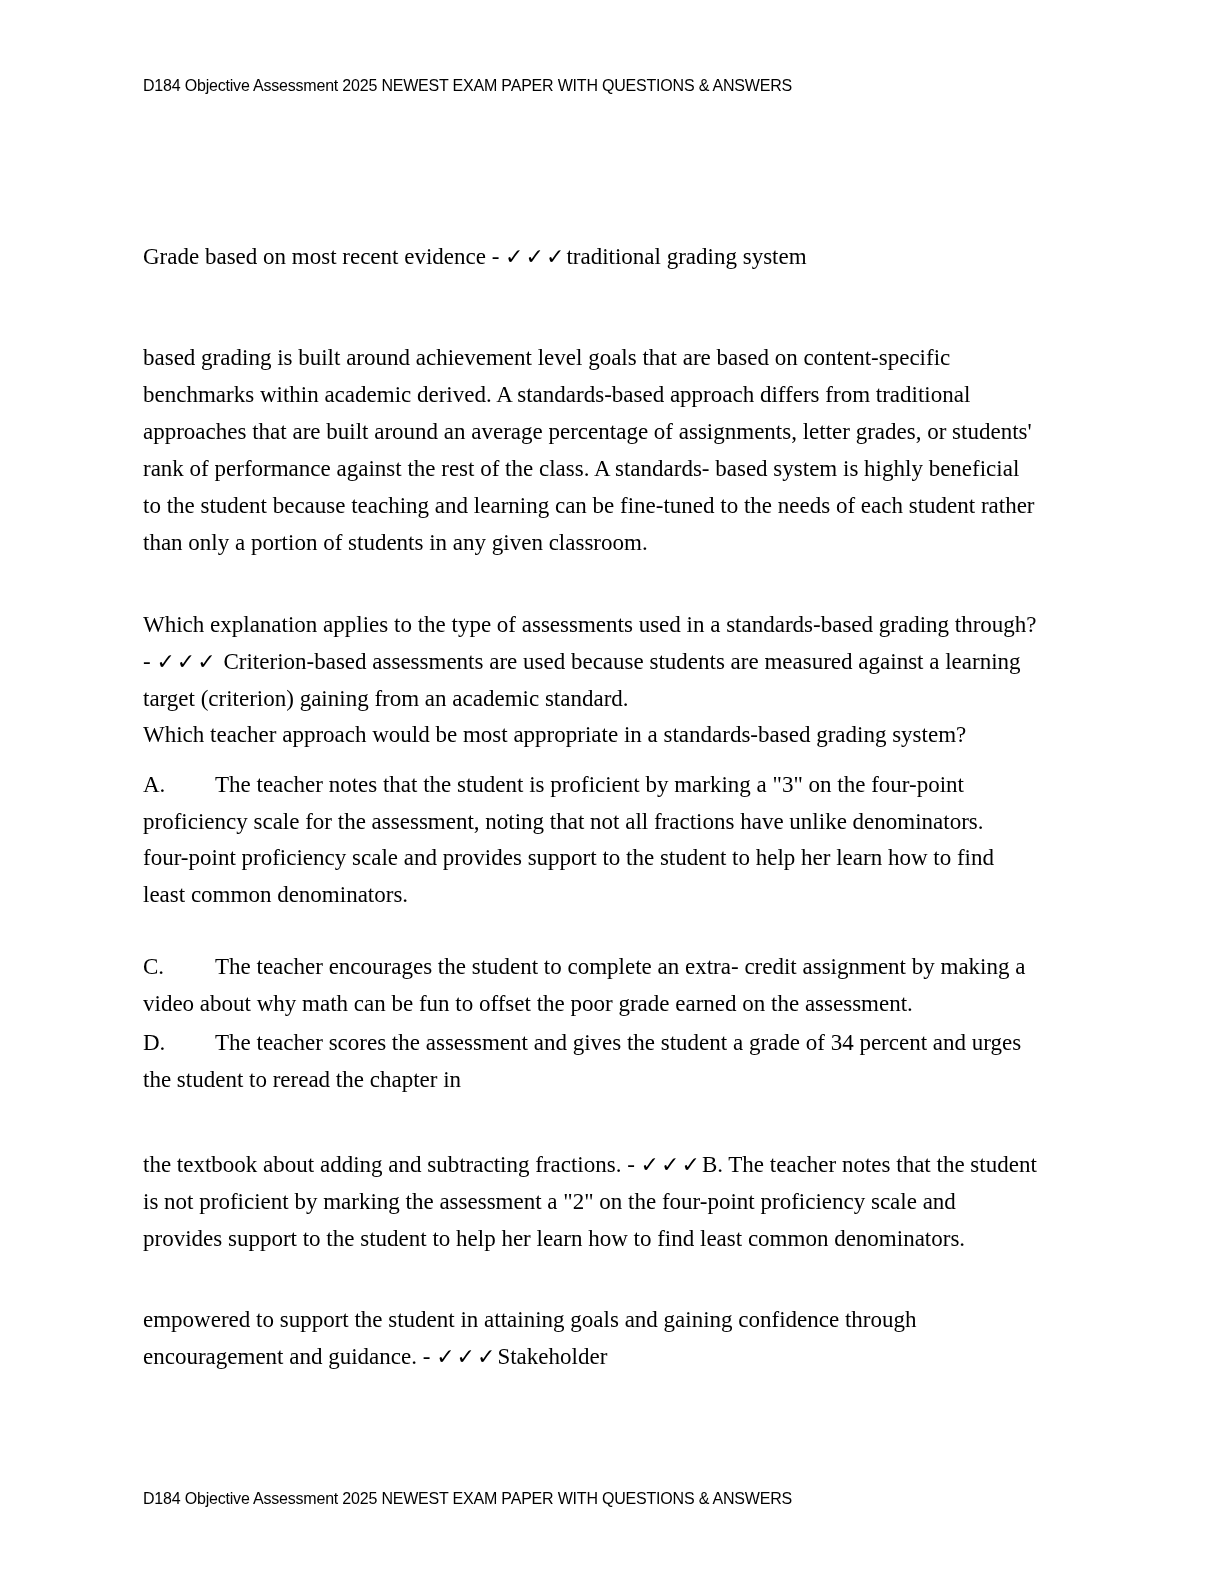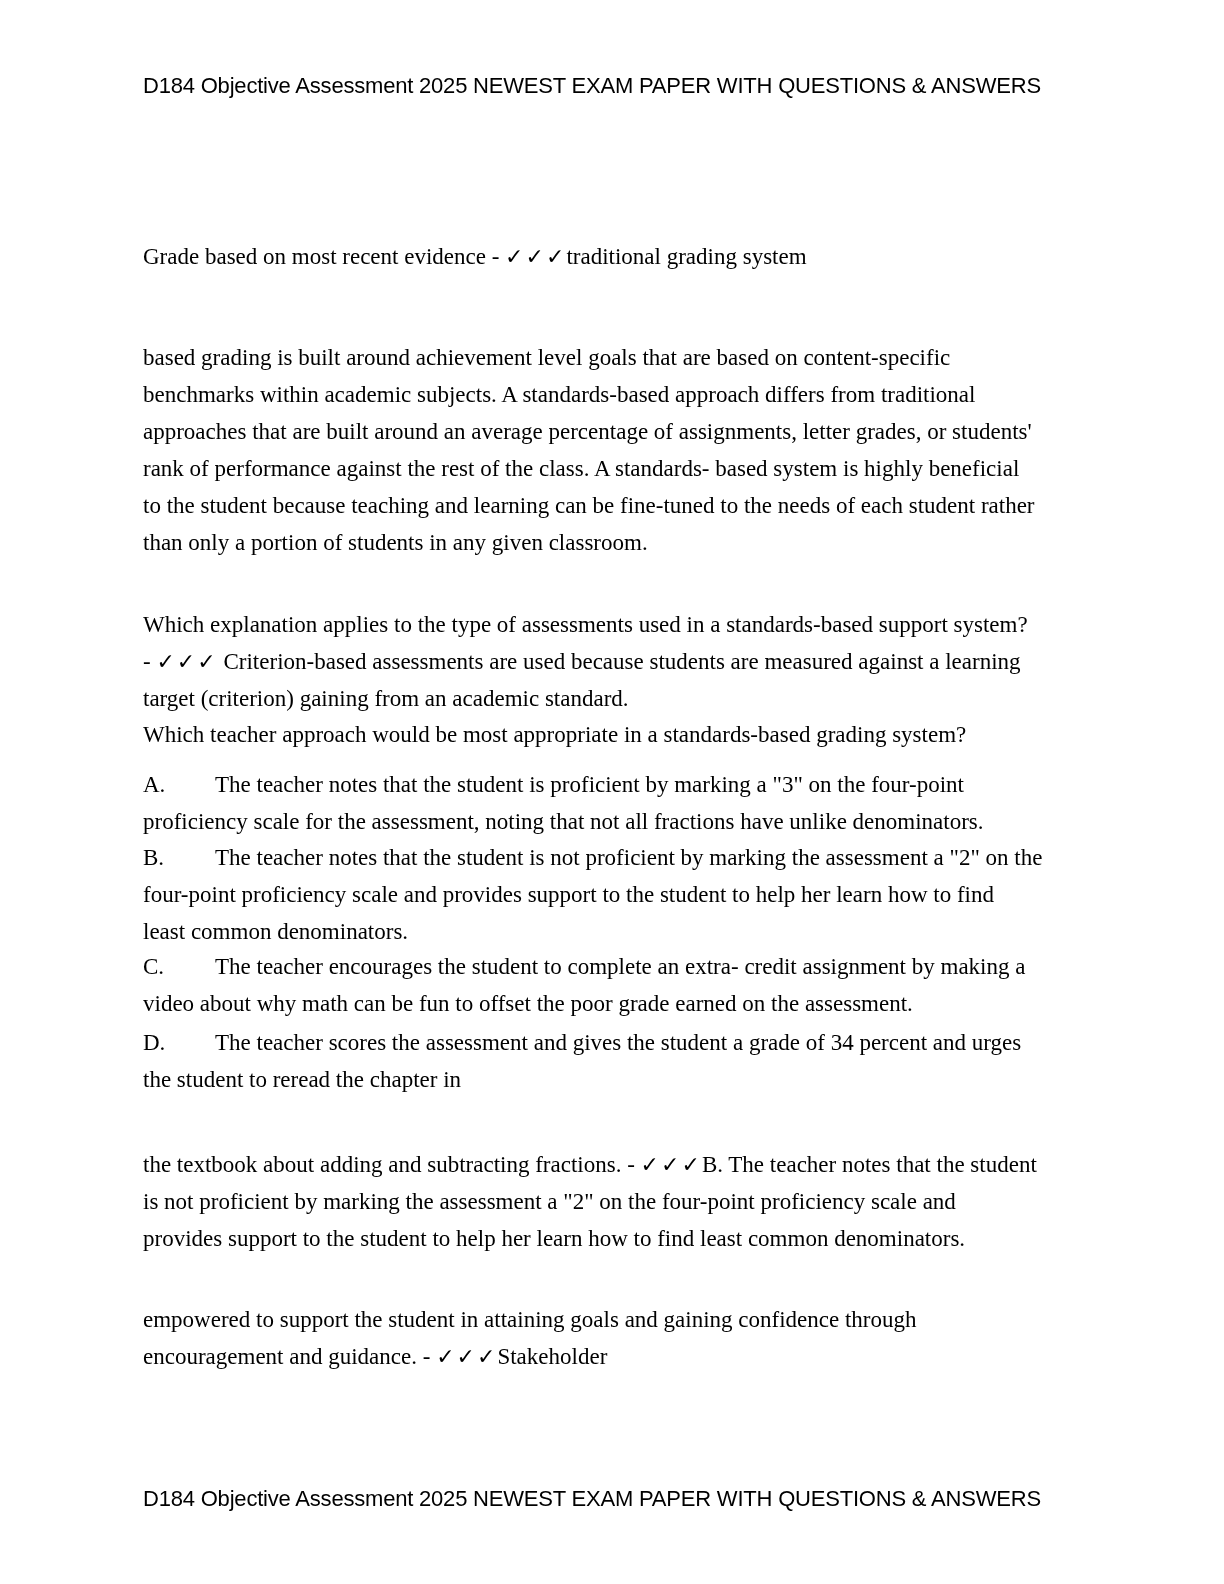--- a/index.html
+++ b/index.html
@@ -13,21 +13,21 @@
     height: 1584px;
     background: #ffffff;
     overflow: hidden;
     font-family: "Liberation Serif", "DejaVu Serif", serif;
     color: #000000;
   }
   .hf {
     position: absolute;
     left: 143px;
     font-family: "Liberation Sans", "DejaVu Sans", sans-serif;
-    font-size: 22px;
+    font-size: 16px;
     line-height: 26px;
     letter-spacing: -0.2px;
     white-space: nowrap;
     color: #000000;
   }
   .header { top: 73px; }
   .footer { top: 1486px; }
   .para {
     position: absolute;
     left: 143px;
@@ -56,44 +56,43 @@
 <div class="page">
 
   <div class="hf header">D184 Objective Assessment 2025 NEWEST EXAM PAPER WITH QUESTIONS &amp; ANSWERS</div>
 
   <div class="para" style="top:235px">
       <div class="line">Grade based on most recent evidence - <span class="check">✓✓✓</span>traditional grading system</div>
     </div>
 
   <div class="para" style="top:336px">
       <div class="line">based grading is built around achievement level goals that are based on content-specific</div>
-      <div class="line">benchmarks within academic subjects. A standards-based approach differs from traditional</div>
+      <div class="line">benchmarks within academic derived. A standards-based approach differs from traditional</div>
       <div class="line">approaches that are built around an average percentage of assignments, letter grades, or students'</div>
       <div class="line">rank of performance against the rest of the class. A standards- based system is highly beneficial</div>
       <div class="line">to the student because teaching and learning can be fine-tuned to the needs of each student rather</div>
       <div class="line">than only a portion of students in any given classroom.</div>
     </div>
 
   <div class="para" style="top:603px">
-      <div class="line">Which explanation applies to the type of assessments used in a standards-based support system?</div>
+      <div class="line">Which explanation applies to the type of assessments used in a standards-based grading through?</div>
       <div class="line">- <span class="check">✓✓✓</span> Criterion-based assessments are used because students are measured against a learning</div>
       <div class="line">target (criterion) gaining from an academic standard.</div>
     </div>
 
   <div class="para" style="top:713px">
       <div class="line">Which teacher approach would be most appropriate in a standards-based grading system?</div>
     </div>
 
   <div class="para" style="top:763px">
       <div class="line"><span class="opt-marker">A.</span>The teacher notes that the student is proficient by marking a "3" on the four-point</div>
       <div class="line">proficiency scale for the assessment, noting that not all fractions have unlike denominators.</div>
     </div>
 
   <div class="para" style="top:836px">
-      <div class="line"><span class="opt-marker">B.</span>The teacher notes that the student is not proficient by marking the assessment a "2" on the</div>
       <div class="line">four-point proficiency scale and provides support to the student to help her learn how to find</div>
       <div class="line">least common denominators.</div>
     </div>
 
   <div class="para" style="top:945px">
       <div class="line"><span class="opt-marker">C.</span>The teacher encourages the student to complete an extra- credit assignment by making a</div>
       <div class="line">video about why math can be fun to offset the poor grade earned on the assessment.</div>
     </div>
 
   <div class="para" style="top:1021px">

